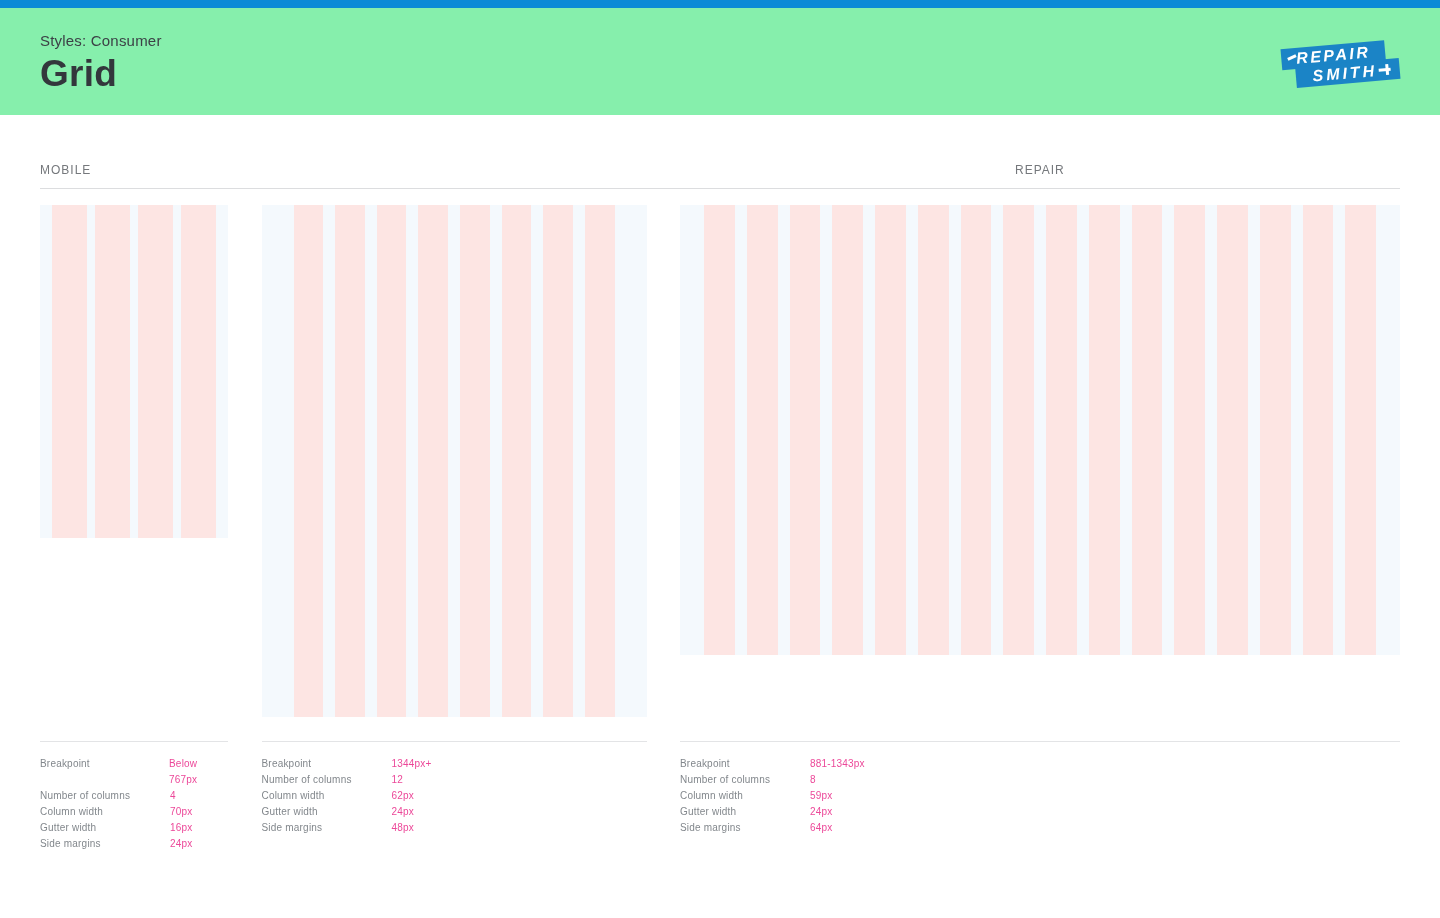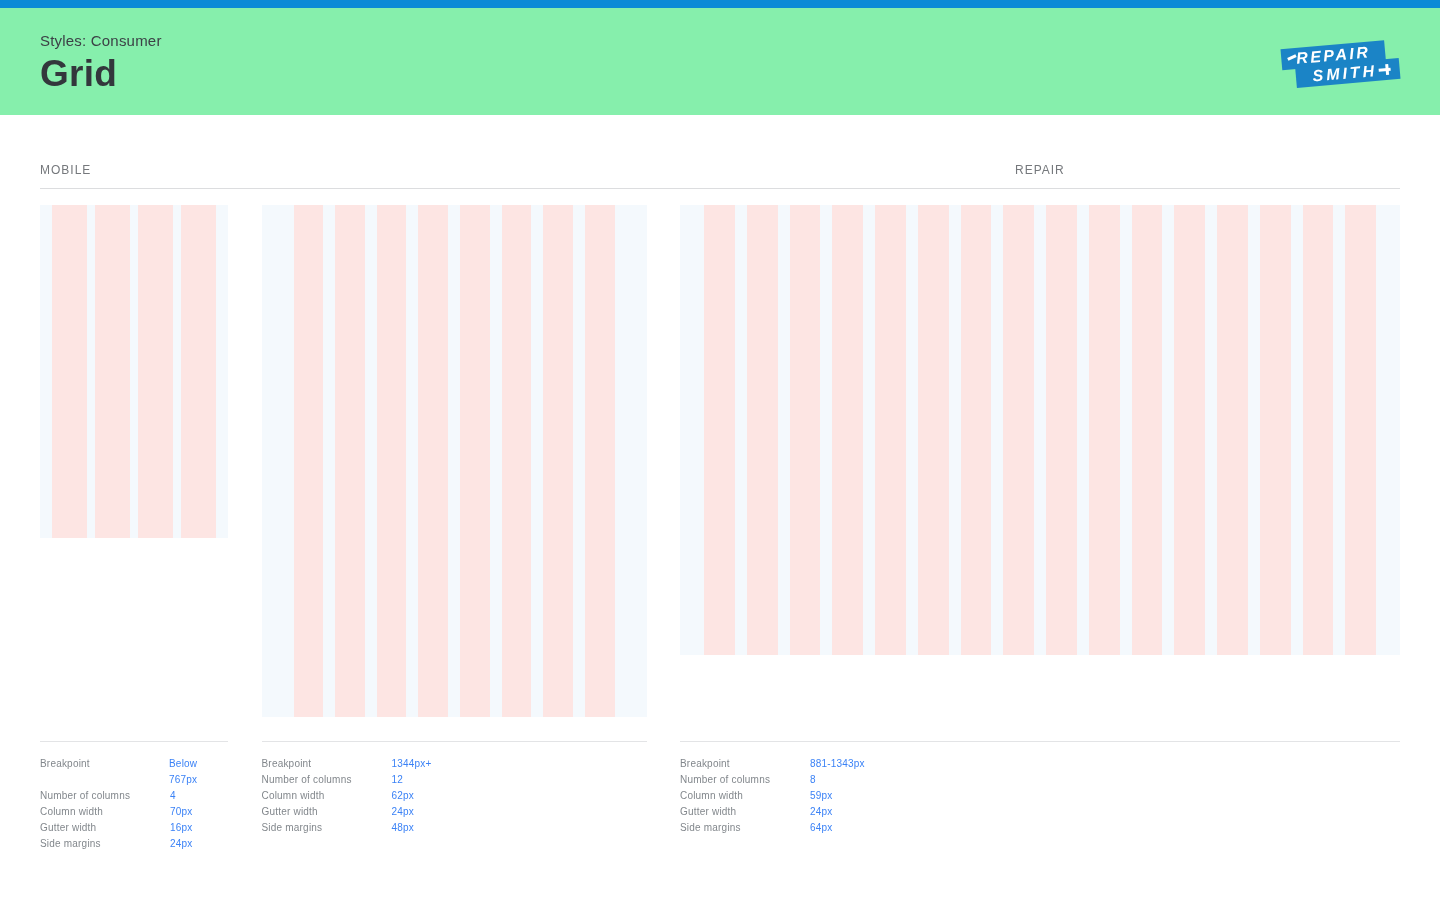--- a/index.html
+++ b/index.html
@@ -30,21 +30,21 @@
   .grid-viz { background:#f4f9fd; display:flex; }
   .viz-m { padding:0 12px; gap:8px; }
   .viz-t { padding:0 32px; gap:12px; }
   .viz-d { padding:0 24px; gap:12px; }
   .col { flex:1; height:100%; background:#fde5e3; }
 
   .tables-row { margin-top:24px; }
   .spec-rule { border:none; border-top:1px solid #e3e4e6; margin-bottom:14px; }
   .spec-row { display:flex; font-size:10px; line-height:16px; }
   .spec-label { width:130px; color:#82878c; letter-spacing:0.2px; }
-  .spec-value { color:#3b82f6; letter-spacing:0.2px; }
+  .spec-value { color:#ec4899; letter-spacing:0.2px; }
 </style>
 </head>
 <body>
 
 <div class="topbar"></div>
 
 <div class="header">
   <div class="kicker">Styles: Consumer</div>
   <div class="page-title">Grid</div>
 

